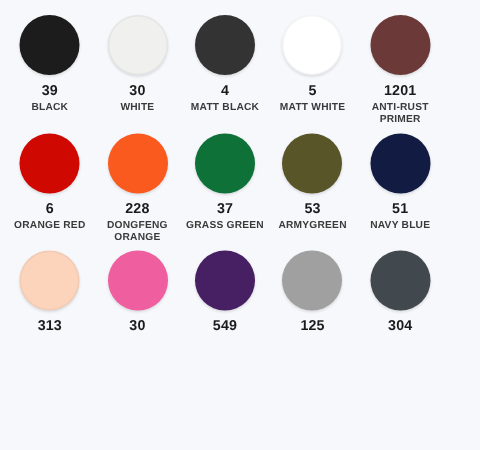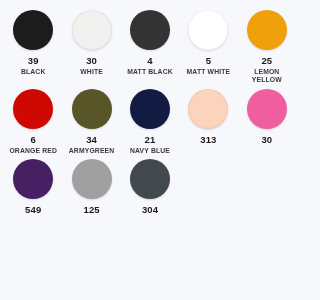--- a/index.html
+++ b/index.html
@@ -81,37 +81,47 @@
       <div class="swatch-dot" style="background: rgb(51, 51, 51);"></div>
       <div class="swatch-code">4</div>
       <div class="swatch-name">MATT BLACK</div>
     </div>
     <div class="swatch-cell">
       <div class="swatch-dot pale" style="background: rgb(255, 255, 255);"></div>
       <div class="swatch-code">5</div>
       <div class="swatch-name">MATT WHITE</div>
     </div>
     <div class="swatch-cell">
-      <div class="swatch-dot" style="background: rgb(239, 160, 11);"></div>
-      <div class="swatch-code">25</div>
-      <div class="swatch-name">LEMON YELLOW</div>
+      <div class="swatch-dot" style="background: rgb(107, 58, 56);"></div>
+      <div class="swatch-code">1201</div>
+      <div class="swatch-name">ANTI-RUST PRIMER</div>
     </div>
     <div class="swatch-cell">
       <div class="swatch-dot" style="background: rgb(208, 8, 2);"></div>
       <div class="swatch-code">6</div>
       <div class="swatch-name">ORANGE RED</div>
     </div>
     <div class="swatch-cell">
+      <div class="swatch-dot" style="background: rgb(250, 90, 30);"></div>
+      <div class="swatch-code">228</div>
+      <div class="swatch-name">DONGFENG ORANGE</div>
+    </div>
+    <div class="swatch-cell">
+      <div class="swatch-dot" style="background: rgb(13, 113, 56);"></div>
+      <div class="swatch-code">37</div>
+      <div class="swatch-name">GRASS GREEN</div>
+    </div>
+    <div class="swatch-cell">
       <div class="swatch-dot" style="background: rgb(88, 85, 41);"></div>
-      <div class="swatch-code">34</div>
+      <div class="swatch-code">53</div>
       <div class="swatch-name">ARMYGREEN</div>
     </div>
     <div class="swatch-cell">
       <div class="swatch-dot" style="background: rgb(18, 28, 66);"></div>
-      <div class="swatch-code">21</div>
+      <div class="swatch-code">51</div>
       <div class="swatch-name">NAVY BLUE</div>
     </div>
     <div class="swatch-cell">
       <div class="swatch-dot pale" style="background: rgb(252, 212, 188);"></div>
       <div class="swatch-code">313</div>
     </div>
     <div class="swatch-cell">
       <div class="swatch-dot" style="background: rgb(239, 94, 158);"></div>
       <div class="swatch-code">30</div>
     </div>

